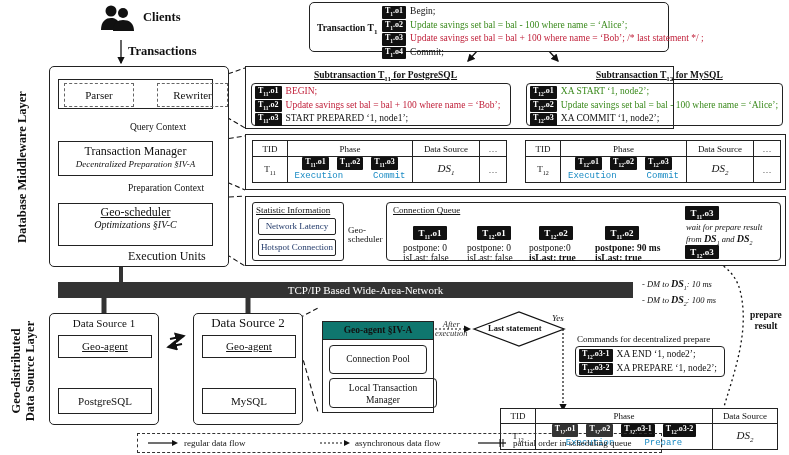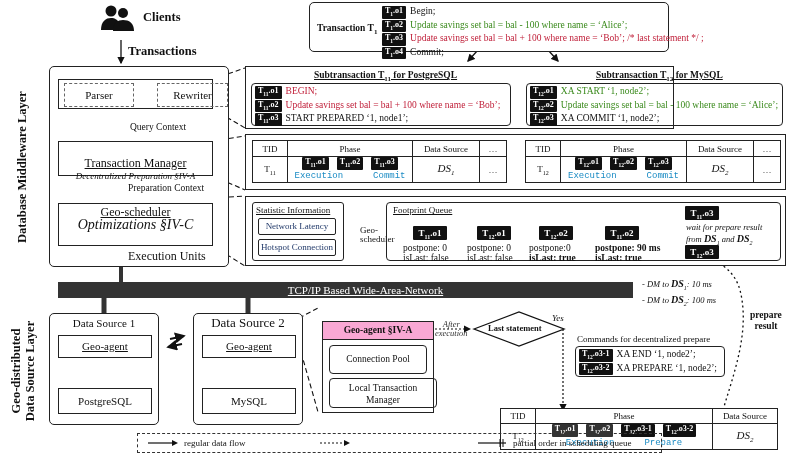--- a/index.html
+++ b/index.html
@@ -112,27 +112,27 @@
   <span>Geo-distributed</span><br><span>Data Source Layer</span>
 </div>
 
 <div class="box rbox" style="left:49px;top:66px;width:180px;height:201px;"></div>
 <div class="box" style="left:58px;top:79px;width:155px;height:30px;">
   <div class="abs" style="left:5px;top:3px;width:68px;height:22px;border:1px dashed #666;text-align:center;line-height:22px;font-size:11px;"><span>Parser</span></div>
   <div class="abs" style="left:78px;top:3px;width:69px;height:22px;border:1px dashed #666;text-align:center;line-height:22px;font-size:11px;margin-left:20px;"><span>Rewriter</span></div>
 </div>
 <span class="abs" style="left:130px;top:122px;font-size:9.5px;">Query Context</span>
 <div class="box" style="left:58px;top:141px;width:155px;height:35px;text-align:center;">
-  <div style="font-size:12px;text-decoration:underline;margin-top:14px;">Transaction Manager</div>
+  <div style="font-size:12px;margin-top:2px;">Transaction Manager</div>
   <div class="it" style="font-size:9px;">Decentralized Preparation §IV-A</div>
 </div>
 <span class="abs" style="left:128px;top:183px;font-size:9.5px;">Preparation Context</span>
 <div class="box" style="left:58px;top:203px;width:155px;height:43px;text-align:center;">
   <div style="font-size:12px;text-decoration:underline;margin-top:1px;">Geo-scheduler</div>
-  <div class="it" style="font-size:14px;line-height:10px;">Optimizations §IV-C</div>
+  <div class="it" style="font-size:10px;line-height:10px;">Optimizations §IV-C</div>
 </div>
 <span class="abs" style="left:128px;top:249px;font-size:12px;">Execution Units</span>
 
 <div class="box rbox" style="left:309px;top:2px;width:360px;height:50px;">
   <span class="abs b" style="left:7px;top:20px;font-size:9.5px;white-space:nowrap;"><span>Transaction T</span><sub style="font-size:7px;">1</sub></span>
   <div class="abs code" id="t1ops" style="left:72px;top:2px;">
       <div style="margin: 1px 0px;"><span class="tag">T<sub style="font-size: 5.5px;">1</sub>.o1</span><span>Begin;</span></div>
       <div style="margin: 1px 0px;"><span class="tag">T<sub style="font-size: 5.5px;">1</sub>.o2</span><span class="green">Update savings set bal = bal - 100 where name = ‘Alice’;</span></div>
       <div style="margin: 1px 0px;"><span class="tag">T<sub style="font-size: 5.5px;">1</sub>.o3</span><span class="red">Update savings set bal = bal + 100 where name = ‘Bob’; /* last statement */ ;</span></div>
       <div style="margin: 1px 0px;"><span class="tag">T<sub style="font-size: 5.5px;">1</sub>.o4</span><span>Commit;</span></div>
@@ -198,23 +198,23 @@
   </tbody>
     </table>
 </div>
 
 <div class="box" style="left:245px;top:196px;width:541px;height:70px;">
   <div class="abs rbox" style="left:6px;top:5px;width:90px;height:57px;border:1.3px solid #222;border-radius:3px;">
     <div style="font-size:9px;text-decoration:underline;margin:2px 0 0 3px;">Statistic Information</div>
     <div class="abs" style="left:5px;top:15px;width:76px;height:15px;border:1.3px solid #222;border-radius:2px;text-align:center;line-height:15px;font-size:9px;color:#223a6a;"><span>Network Latency</span></div>
     <div class="abs" style="left:5px;top:36px;width:76px;height:15px;border:1.3px solid #222;border-radius:2px;text-align:center;line-height:15px;font-size:9px;color:#223a6a;"><span>Hotspot Connection</span></div>
   </div>
-  <div class="abs" style="left:102px;top:29px;font-size:9px;line-height:9px;margin-left:12px;"><span>Geo-</span><br><span>scheduler</span></div>
+  <div class="abs" style="left:102px;top:29px;font-size:9px;line-height:9px;"><span>Geo-</span><br><span>scheduler</span></div>
   <div class="abs rbox" style="left:140px;top:5px;width:393px;height:57px;border:1.3px solid #222;border-radius:4px;">
-    <div style="font-size:9px;text-decoration:underline;margin:2px 0 0 6px;">Footprint Queue</div>
+    <div style="font-size:9px;text-decoration:underline;margin:2px 0 0 6px;">Connection Queue</div>
   </div>
 </div>
 <div id="queue">
     <div class="qn" style="left: 413px; top: 226px; width: 34px;">T<sub style="font-size: 6px;">11</sub>.o1</div>
     <div class="qt" style="left: 403px; top: 243px;">
       <div>postpone: 0</div>
       <div>isLast: false</div>
     </div>
     <div class="qn" style="left: 477px; top: 226px; width: 34px;">T<sub style="font-size: 6px;">12</sub>.o1</div>
     <div class="qt" style="left: 467px; top: 243px;">
@@ -233,41 +233,41 @@
     </div>
   </div>
 <div class="qn" style="left:685px;top:206px;width:34px;"><span>T</span><sub style="font-size:6px;">11</sub><span>.o3</span></div>
 <div class="qn" style="left:685px;top:245px;width:34px;"><span>T</span><sub style="font-size:6px;">12</sub><span>.o3</span></div>
 <div class="qt it" style="left:686px;top:222px;font-size:8.5px;line-height:11px;">
   <span>wait for prepare result</span><br>
   <span>from </span><b style="font-size:10px;">DS</b><sub style="font-size:6px;">1</sub><span> and </span><b style="font-size:10px;">DS</b><sub style="font-size:6px;">2</sub>
 </div>
 
 <div class="abs" style="left:58px;top:282px;width:575px;height:16px;background:#333;color:#fff;text-align:center;font-size:11px;line-height:16px;">
-  <span style="padding-left:40px;text-decoration:underline;">TCP/IP Based Wide-Area-Network</span>
+  <span style="padding-left:40px;">TCP/IP Based Wide-Area-Network</span>
 </div>
 <div class="abs it" style="left:642px;top:278px;font-size:8.5px;line-height:12px;white-space:nowrap;">
   <div><span>- DM to </span><b style="font-size:10px;">DS</b><sub style="font-size:6px;">1</sub><span>: 10 ms</span></div>
   <div><span>- DM to </span><b style="font-size:10px;">DS</b><sub style="font-size:6px;">2</sub><span>: 100 ms</span></div>
 </div>
 
 <div class="box rbox" style="left:49px;top:313px;width:110px;height:112px;">
   <div style="text-align:center;font-size:11px;margin-top:3px;">Data Source 1</div>
   <div class="abs" style="left:8px;top:21px;width:92px;height:21px;border:1.3px solid #222;text-align:center;line-height:21px;font-size:11px;text-decoration:underline;"><span>Geo-agent</span></div>
   <div class="abs" style="left:8px;top:74px;width:92px;height:24px;border:1.3px solid #222;text-align:center;line-height:24px;font-size:11px;"><span>PostgreSQL</span></div>
 </div>
 <div class="box rbox" style="left:193px;top:313px;width:110px;height:112px;">
   <div style="text-align:center;font-size:13px;margin-top:1px;">Data Source 2</div>
   <div class="abs" style="left:8px;top:21px;width:92px;height:21px;border:1.3px solid #222;text-align:center;line-height:21px;font-size:11px;text-decoration:underline;"><span>Geo-agent</span></div>
   <div class="abs" style="left:8px;top:74px;width:92px;height:24px;border:1.3px solid #222;text-align:center;line-height:24px;font-size:11px;"><span>MySQL</span></div>
 </div>
 <svg class="abs" width="1" height="1" style="left:0;top:0;"></svg>
 
 <div class="box" style="left:322px;top:321px;width:112px;height:92px;">
-  <div class="b" style="background:#f9a8d4;border-bottom:1.3px solid #222;text-align:center;font-size:9.5px;line-height:17px;">Geo-agent §IV-A</div>
+  <div class="b" style="background:#0f766e;border-bottom:1.3px solid #222;text-align:center;font-size:9.5px;line-height:17px;">Geo-agent §IV-A</div>
   <div class="abs" style="left:6px;top:23px;width:96px;height:27px;border:1.3px solid #222;border-radius:4px;text-align:center;line-height:27px;font-size:9.5px;"><span>Connection Pool</span></div>
   <div class="abs" style="left:6px;top:56px;width:108px;height:30px;border:1.3px solid #222;border-radius:4px;text-align:center;font-size:9.5px;line-height:12px;padding-top:3px;box-sizing:border-box;"><span>Local Transaction</span><br><span>Manager</span></div>
 </div>
 <div class="abs it" style="left:435px;top:320px;font-size:8.5px;line-height:9px;text-align:center;color:#333;"><span>After</span><br><span>execution</span></div>
 <svg class="abs" width="94" height="36" style="left:472px;top:311px;">
   <polygon points="2,18 47,1 92,18 47,35" fill="#fff" stroke="#111" stroke-width="1.3"></polygon>
 </svg>
 <span class="abs b" style="left:488px;top:323px;font-size:8.5px;">Last statement</span>
 <span class="abs it" style="left:552px;top:313px;font-size:9px;">Yes</span>
 <div class="abs b" style="left:750px;top:310px;font-size:9.5px;line-height:11px;text-align:center;"><span>prepare</span><br><span>result</span></div>
@@ -301,19 +301,20 @@
 <div class="abs" style="left:137px;top:433px;width:523px;height:18px;border:1.2px dashed #333;font-size:9px;line-height:18px;">
   <svg width="30" height="8" style="position:absolute;left:10px;top:5px;">
       <line x1="0" y1="4" x2="26" y2="4" stroke="#111" stroke-width="1.2"></line>
       <path d="M24,1 L30,4 L24,7 z" fill="#111"></path>
     </svg>
   <span class="abs" style="left:46px;">regular data flow</span>
   <svg width="30" height="8" style="position:absolute;left:182px;top:5px;">
       <line x1="0" y1="4" x2="26" y2="4" stroke="#111" stroke-width="1.2" stroke-dasharray="2,2"></line>
       <path d="M24,1 L30,4 L24,7 z" fill="#111"></path>
     </svg>
+  <span class="abs" style="left:217px;">asynchronous data flow</span>
   <svg width="30" height="8" style="position:absolute;left:340px;top:5px;">
       <line x1="0" y1="4" x2="28" y2="4" stroke="#111" stroke-width="1.2"></line>
       <line x1="22" y1="0" x2="22" y2="8" stroke="#111"></line>
       <line x1="25" y1="0" x2="25" y2="8" stroke="#111"></line>
     </svg>
   <span class="abs" style="left:375px;">partial order in scheduling queue</span>
 </div>
 
 </body></html>

